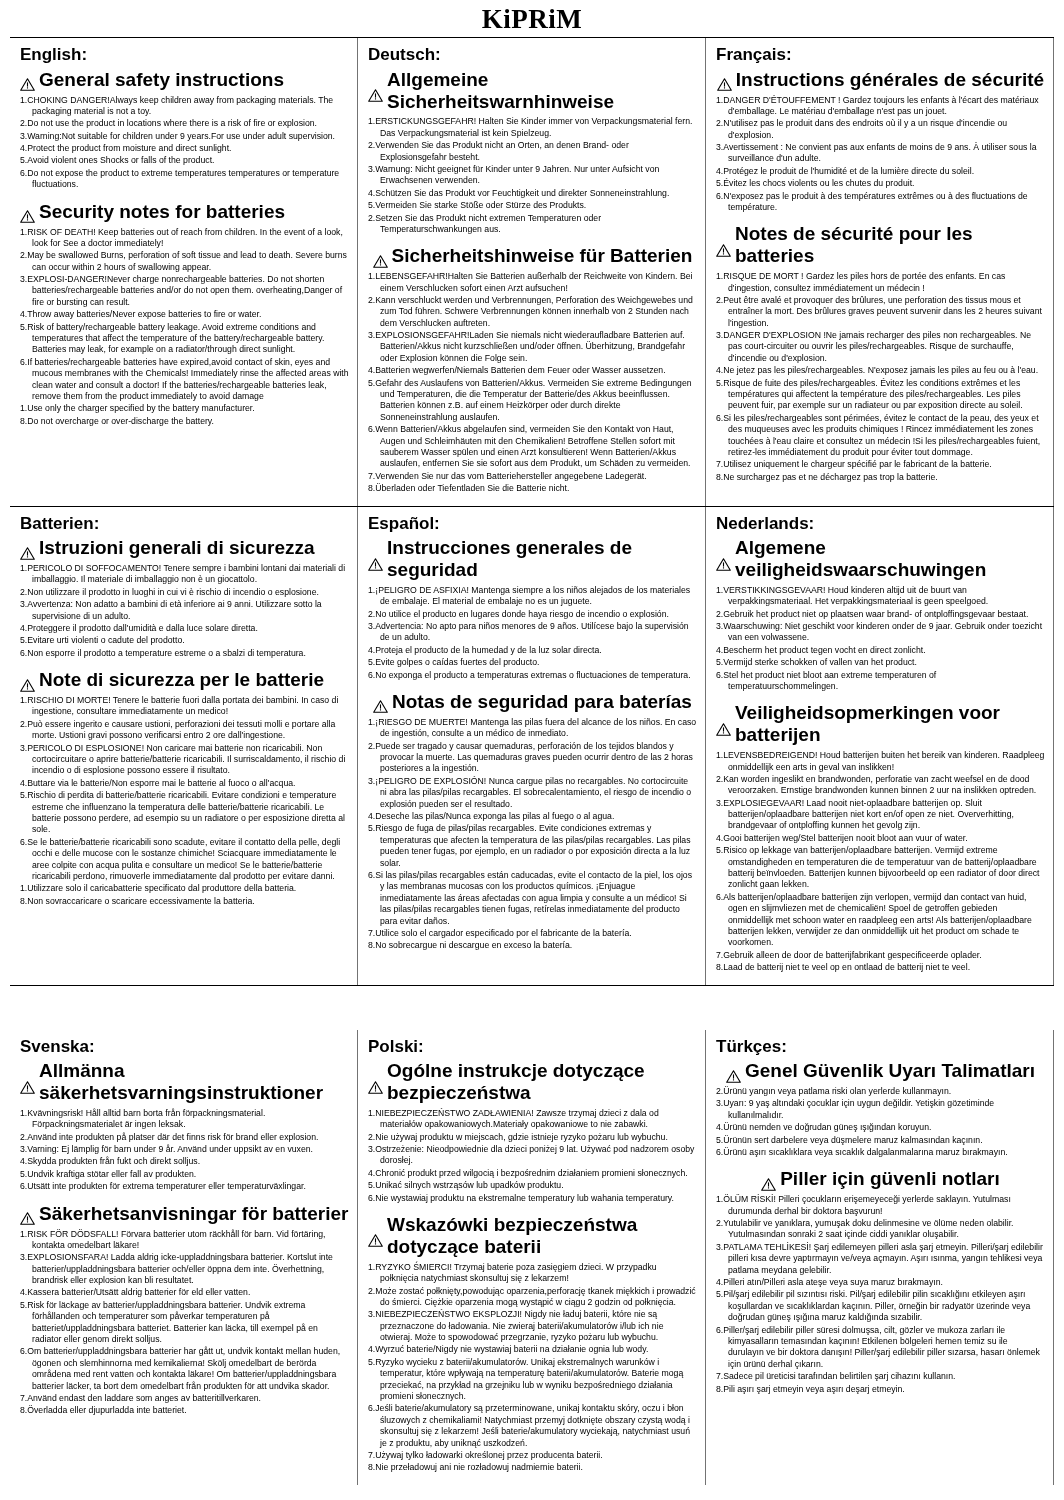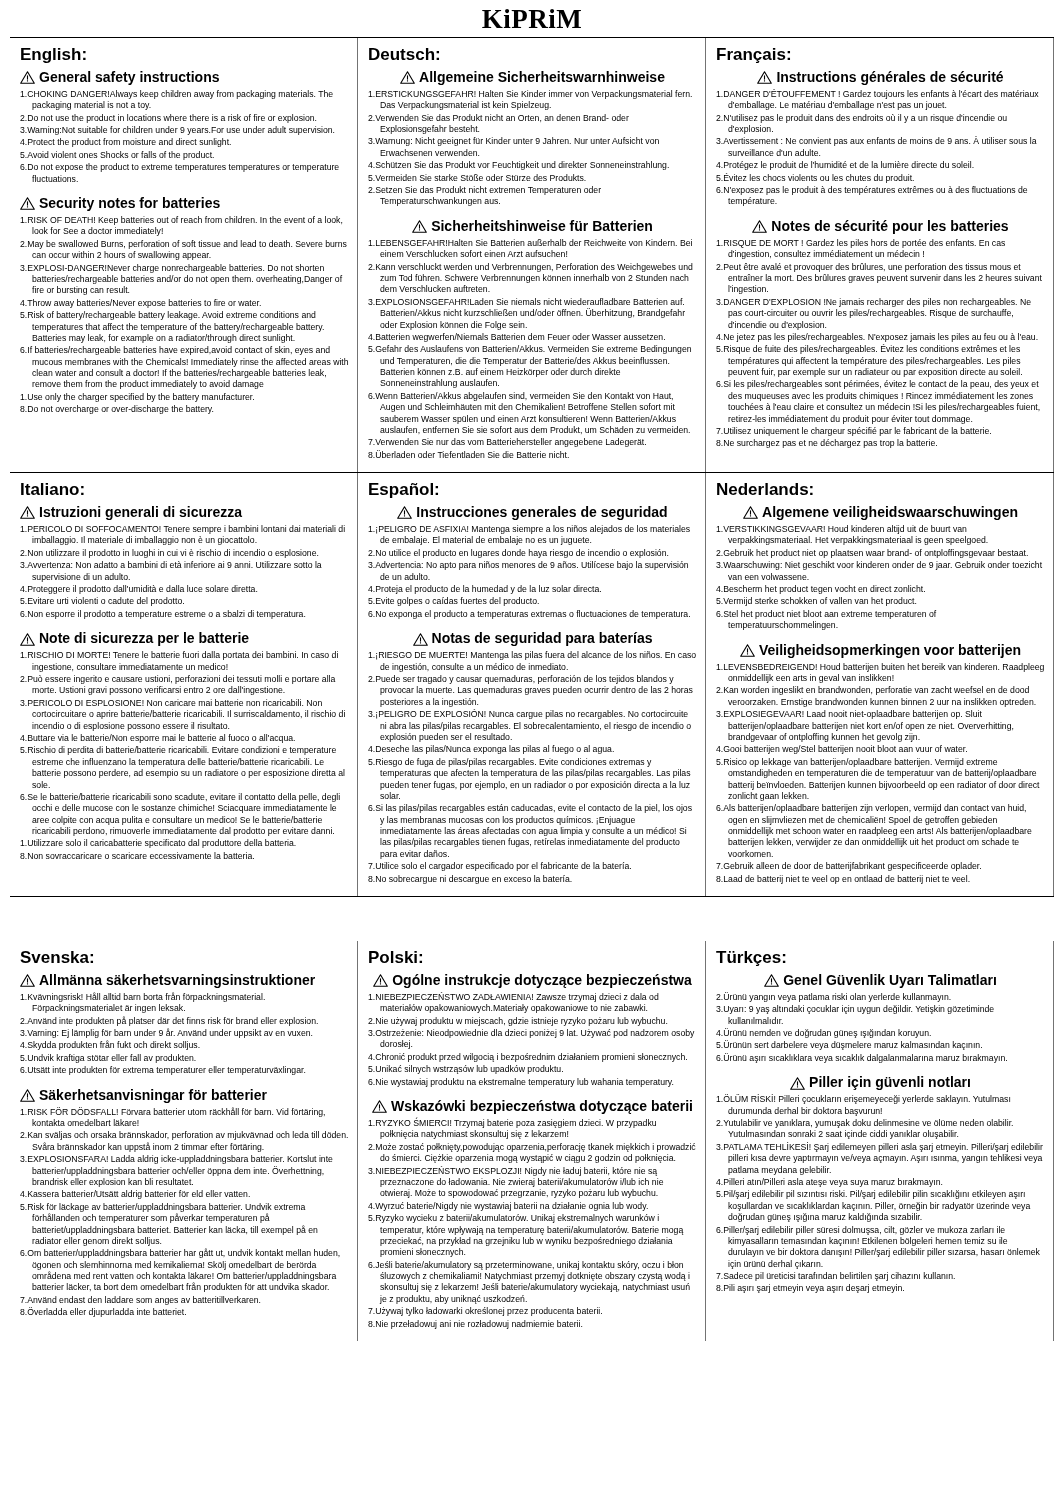--- a/index.html
+++ b/index.html
@@ -49,21 +49,21 @@
     font-size: 17px;
     font-weight: bold;
     margin: 2px 0 4px 0;
     line-height: 1.1;
   }
   .lang.center { text-align: left; }
   .heading {
     display: flex;
     align-items: center;
     gap: 4px;
-    font-size: 14px;
+    font-size: 19px;
     font-weight: bold;
     margin: 4px 0 4px 0;
     line-height: 1.15;
   }
   .heading.center { justify-content: center; }
   .warn-icon {
     flex: 0 0 auto;
     width: 15px;
     height: 13px;
     display: inline-block;
@@ -205,21 +205,21 @@
             <li>4.Ne jetez pas les piles/rechargeables. N'exposez jamais les piles au feu ou à l'eau.</li>
             <li>5.Risque de fuite des piles/rechargeables. Évitez les conditions extrêmes et les températures qui affectent la température des piles/rechargeables. Les piles peuvent fuir, par exemple sur un radiateur ou par exposition directe au soleil.</li>
             <li>6.Si les piles/rechargeables sont périmées, évitez le contact de la peau, des yeux et des muqueuses avec les produits chimiques ! Rincez immédiatement les zones touchées à l'eau claire et consultez un médecin !Si les piles/rechargeables fuient, retirez-les immédiatement du produit pour éviter tout dommage.</li>
             <li>7.Utilisez uniquement le chargeur spécifié par le fabricant de la batterie.</li>
             <li>8.Ne surchargez pas et ne déchargez pas trop la batterie.</li>
           </ol>
         </div>
       </div>
       <div class="band">
         <div class="col">
-          <div class="lang">Italiano:</div>
+          <div class="lang">Batterien:</div>
           <div class="heading">
             <span class="warn-icon"><svg width="15" height="13" viewBox="0 0 15 13" xmlns="http://www.w3.org/2000/svg">
                 <path d="M7.5 0.8 L14.3 12.3 L0.7 12.3 Z" fill="none" stroke="#000" stroke-width="1.1" stroke-linejoin="round"></path>
                 <rect x="6.95" y="4.4" width="1.1" height="4.2" fill="#000"></rect>
                 <rect x="6.95" y="9.3" width="1.1" height="1.2" fill="#000"></rect>
               </svg></span>
             <span>Istruzioni generali di sicurezza</span>
           </div>
           <ol class="items">
             <li>1.PERICOLO DI SOFFOCAMENTO! Tenere sempre i bambini lontani dai materiali di imballaggio. Il materiale di imballaggio non è un giocattolo.</li>
@@ -349,21 +349,20 @@
           <div class="heading">
             <span class="warn-icon"><svg width="15" height="13" viewBox="0 0 15 13" xmlns="http://www.w3.org/2000/svg">
                 <path d="M7.5 0.8 L14.3 12.3 L0.7 12.3 Z" fill="none" stroke="#000" stroke-width="1.1" stroke-linejoin="round"></path>
                 <rect x="6.95" y="4.4" width="1.1" height="4.2" fill="#000"></rect>
                 <rect x="6.95" y="9.3" width="1.1" height="1.2" fill="#000"></rect>
               </svg></span>
             <span>Säkerhetsanvisningar för batterier</span>
           </div>
           <ol class="items">
             <li>1.RISK FÖR DÖDSFALL! Förvara batterier utom räckhåll för barn. Vid förtäring, kontakta omedelbart läkare!</li>
-            <li>2.Kan sväljas och orsaka brännskador, perforation av mjukvävnad och leda till döden. Svåra brännskador kan uppstå inom 2 timmar efter förtäring.</li>
             <li>3.EXPLOSIONSFARA! Ladda aldrig icke-uppladdningsbara batterier. Kortslut inte batterier/uppladdningsbara batterier och/eller öppna dem inte. Överhettning, brandrisk eller explosion kan bli resultatet.</li>
             <li>4.Kassera batterier/Utsätt aldrig batterier för eld eller vatten.</li>
             <li>5.Risk för läckage av batterier/uppladdningsbara batterier. Undvik extrema förhållanden och temperaturer som påverkar temperaturen på batteriet/uppladdningsbara batteriet. Batterier kan läcka, till exempel på en radiator eller genom direkt solljus.</li>
             <li>6.Om batterier/uppladdningsbara batterier har gått ut, undvik kontakt mellan huden, ögonen och slemhinnorna med kemikalierna! Skölj omedelbart de berörda områdena med rent vatten och kontakta läkare! Om batterier/uppladdningsbara batterier läcker, ta bort dem omedelbart från produkten för att undvika skador.</li>
             <li>7.Använd endast den laddare som anges av batteritillverkaren.</li>
             <li>8.Överladda eller djupurladda inte batteriet.</li>
           </ol>
         </div>
         <div class="col">
           <div class="lang center">Polski:</div>

